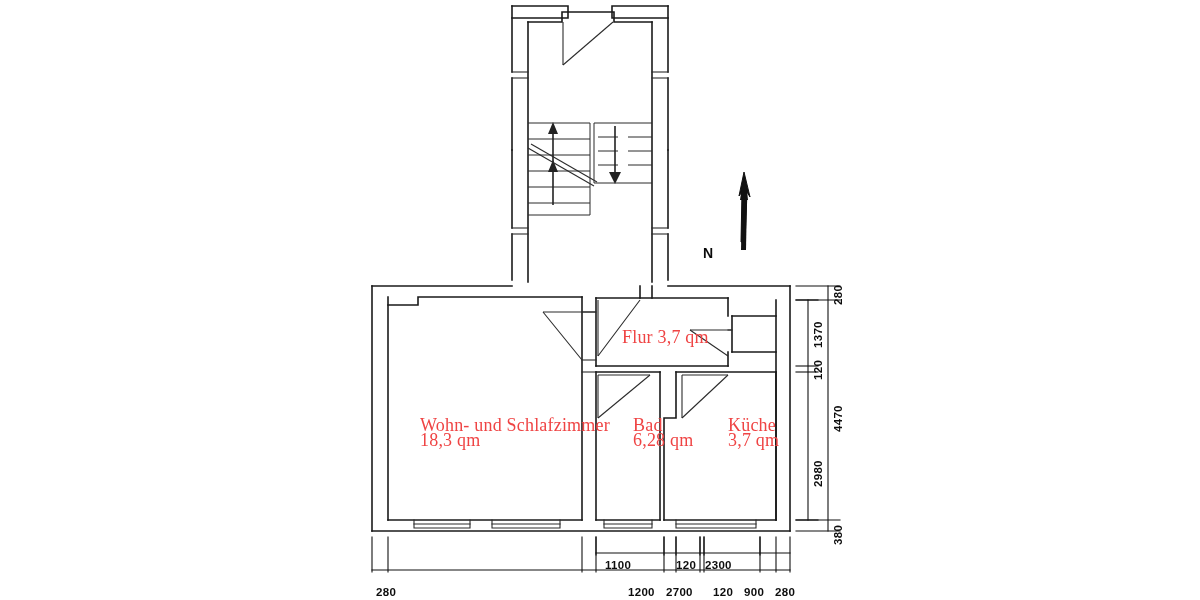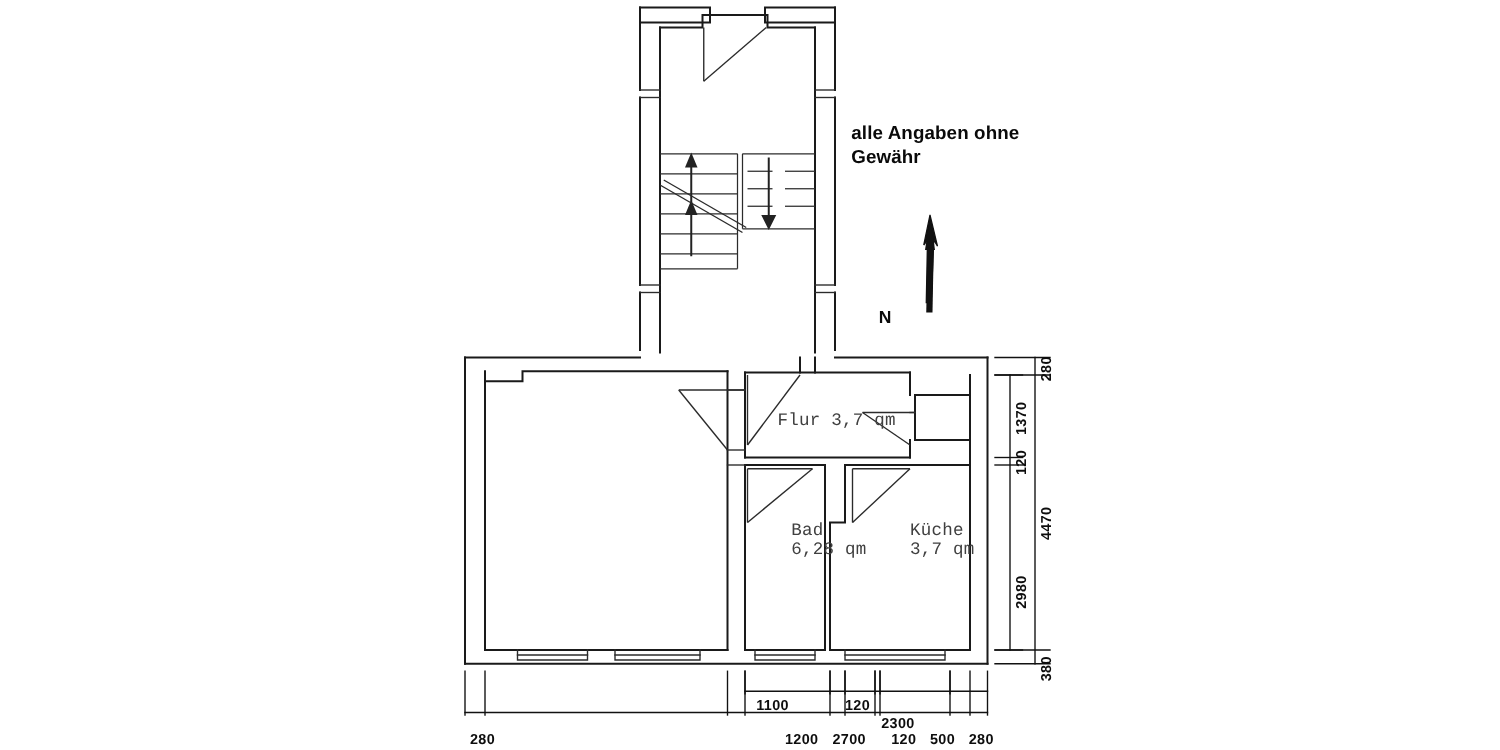--- a/index.html
+++ b/index.html
@@ -64,23 +64,23 @@
     stroke: #2b2b2b;
     stroke-width: 1.1;
   }
   .north-arrow {
     fill: #111111;
     stroke: #111111;
     stroke-width: 1;
   }
   .room-label {
     position: absolute;
-    font-family: Liberation Mono, monospace;
-    font-size: 14px;
-    color: #404040;
+    font-family: Liberation Serif, serif;
+    font-size: 18px;
+    color: #ef4444;
     line-height: 15px;
     white-space: nowrap;
     letter-spacing: 0.2px;
   }
   .dim-label {
     position: absolute;
     font-family: "Liberation Sans", sans-serif;
     font-size: 11.5px;
     font-weight: bold;
     color: #0d0d0d;
@@ -334,52 +334,52 @@
                L 745 242
                L 747 192
                L 750 197
                Z" fill="#111111" stroke="#111111" stroke-width="1.6"></path>
       <path d="M 744 174 L 740 200 L 748 200 Z" fill="#111111" stroke="none"></path>
       <path d="M 742 198 L 741 250 L 746 250 L 747 198 Z" fill="#111111" stroke="none"></path>
     </g>
 
   </svg>
 
-  <div class="note" style="left:681px; top:97px;">
-    <div>alle Angaben ohne</div>
-    <div>Gewähr</div>
+
+  <div class="compass-letter" style="left:703px; top:245px;">N</div>
+
+  <div class="room-label" style="left:420px; top:418px;">
+    <div>Wohn- und Schlafzimmer</div>
+    <div>18,3 qm</div>
   </div>
-
-  <div class="compass-letter" style="left:703px; top:245px;">N</div>
-
 
   <div class="room-label" style="left:633px; top:418px;">
     <div>Bad</div>
     <div>6,28 qm</div>
   </div>
 
   <div class="room-label" style="left:728px; top:418px;">
     <div>Küche</div>
     <div>3,7 qm</div>
   </div>
 
   <div class="room-label" style="left:622px; top:330px;">
     <div>Flur 3,7 qm</div>
   </div>
 
   <div class="dim-label" style="left:605px; top:559px;">1100</div>
   <div class="dim-label" style="left:676px; top:559px;">120</div>
-  <div class="dim-label" style="left:705px; top:559px;margin-top:14px;">2300</div>
+  <div class="dim-label" style="left:705px; top:559px;">2300</div>
 
   <div class="dim-label" style="left:376px; top:586px;">280</div>
   <div class="dim-label" style="left:455px; top:602px;">4100</div>
   <div class="dim-label" style="left:580px; top:586px;margin-left:48px;">1200</div>
   <div class="dim-label" style="left:666px; top:586px;text-align:center;">2700</div>
   <div class="dim-label" style="left:713px; top:586px;">120</div>
-  <div class="dim-label" style="left:744px; top:586px;">500</div>
+  <div class="dim-label" style="left:744px; top:586px;">900</div>
   <div class="dim-label" style="left:775px; top:586px;">280</div>
 
   <div class="dim-label vert" style="left:832px; top:305px;">280</div>
   <div class="dim-label vert" style="left:832px; top:432px;">4470</div>
   <div class="dim-label vert" style="left:832px; top:545px;">380</div>
 
   <div class="dim-label vert" style="left:812px; top:348px;">1370</div>
   <div class="dim-label vert" style="left:812px; top:380px;">120</div>
   <div class="dim-label vert" style="left:812px; top:487px;">2980</div>
 

